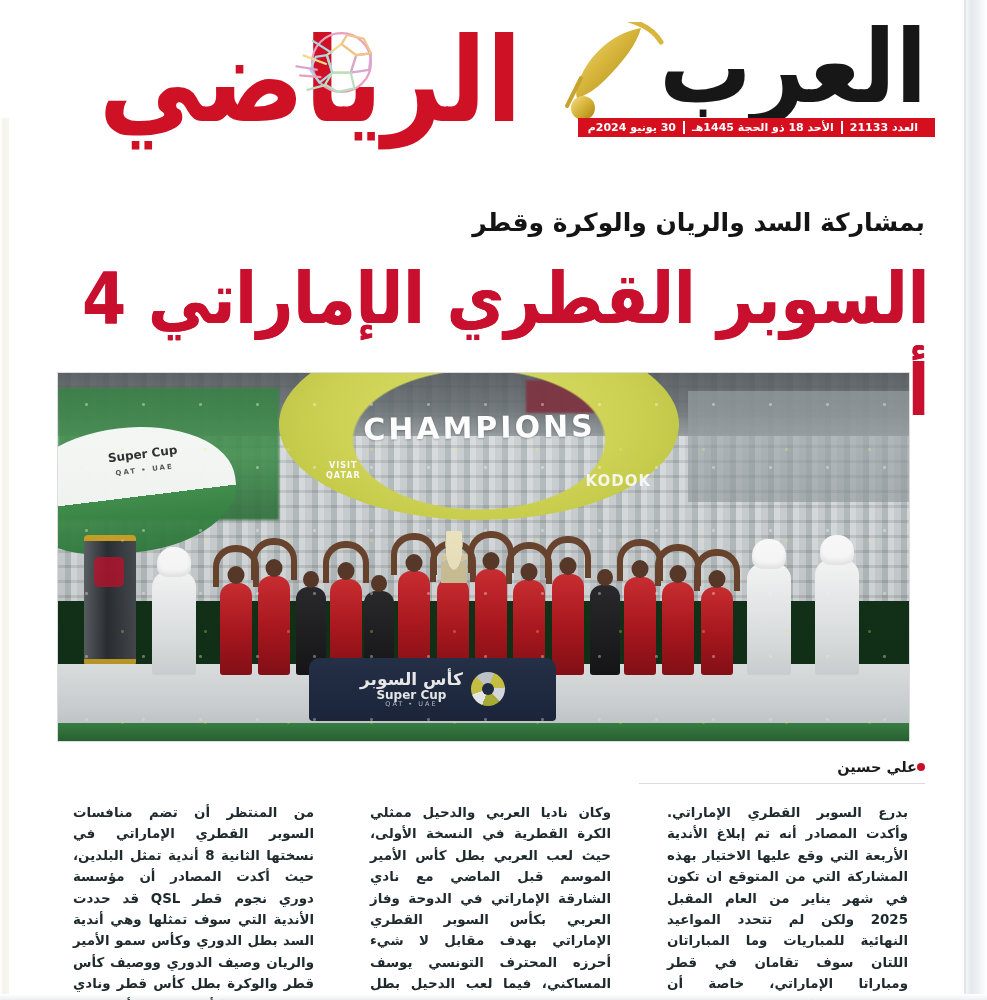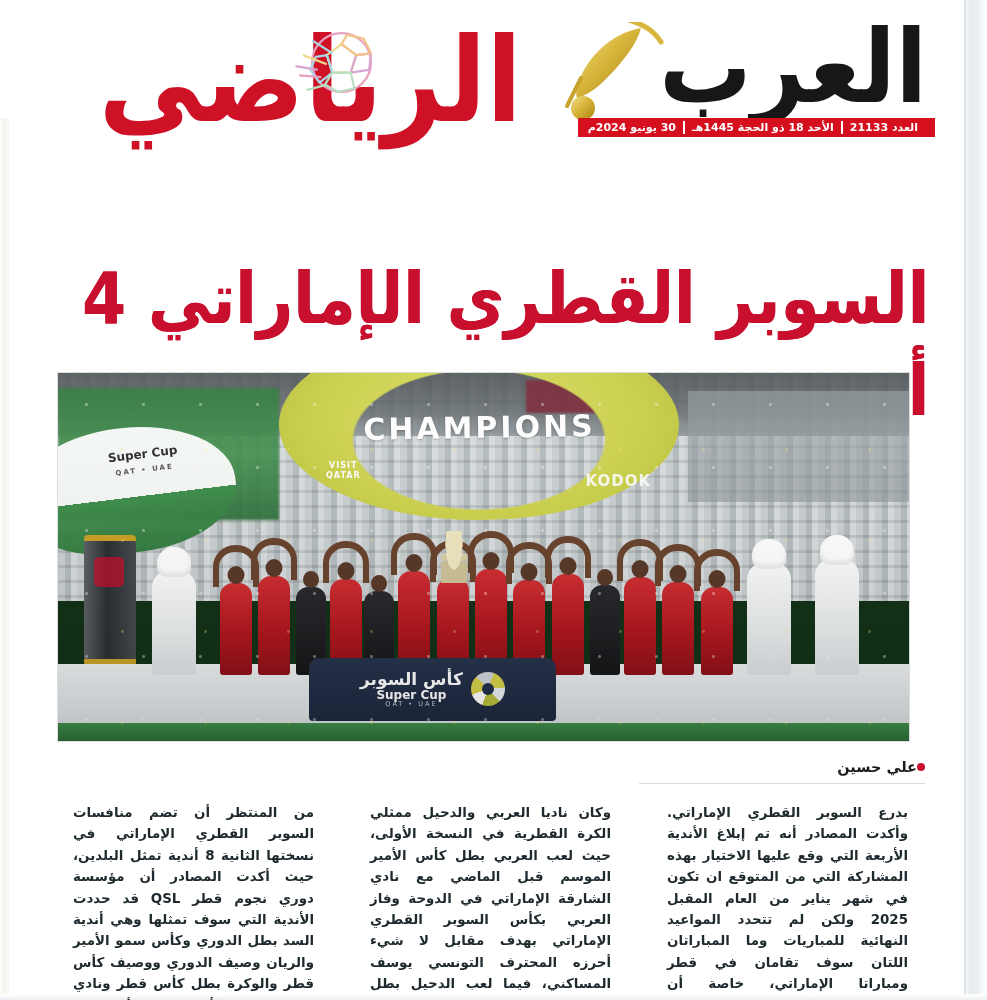--- a/index.html
+++ b/index.html
@@ -569,20 +569,21 @@
     <div class="dateline-cap" style="right:52px;"></div>
     <div class="dateline-bar">
       <span class="seg">العدد 21133</span>
       <span class="divider"></span>
       <span class="seg">الأحد 18 ذو الحجة 1445هـ</span>
       <span class="divider"></span>
       <span class="seg">30 يونيو 2024م</span>
     </div>
   </div>
 
+  <div class="kicker">بمشاركة السد والريان والوكرة وقطر</div>
   <div class="headline">السوبر القطري الإماراتي 4 أندية</div>
 
   <div class="photo">
 
     <div class="ph-layer ph-stands"></div>
     <div class="ph-layer ph-stands-dark"></div>
     <div class="ph-layer ph-green-left"></div>
     <div class="ph-layer ph-green-right"></div>
     <div class="ph-layer ph-maroon-band"></div>
 

